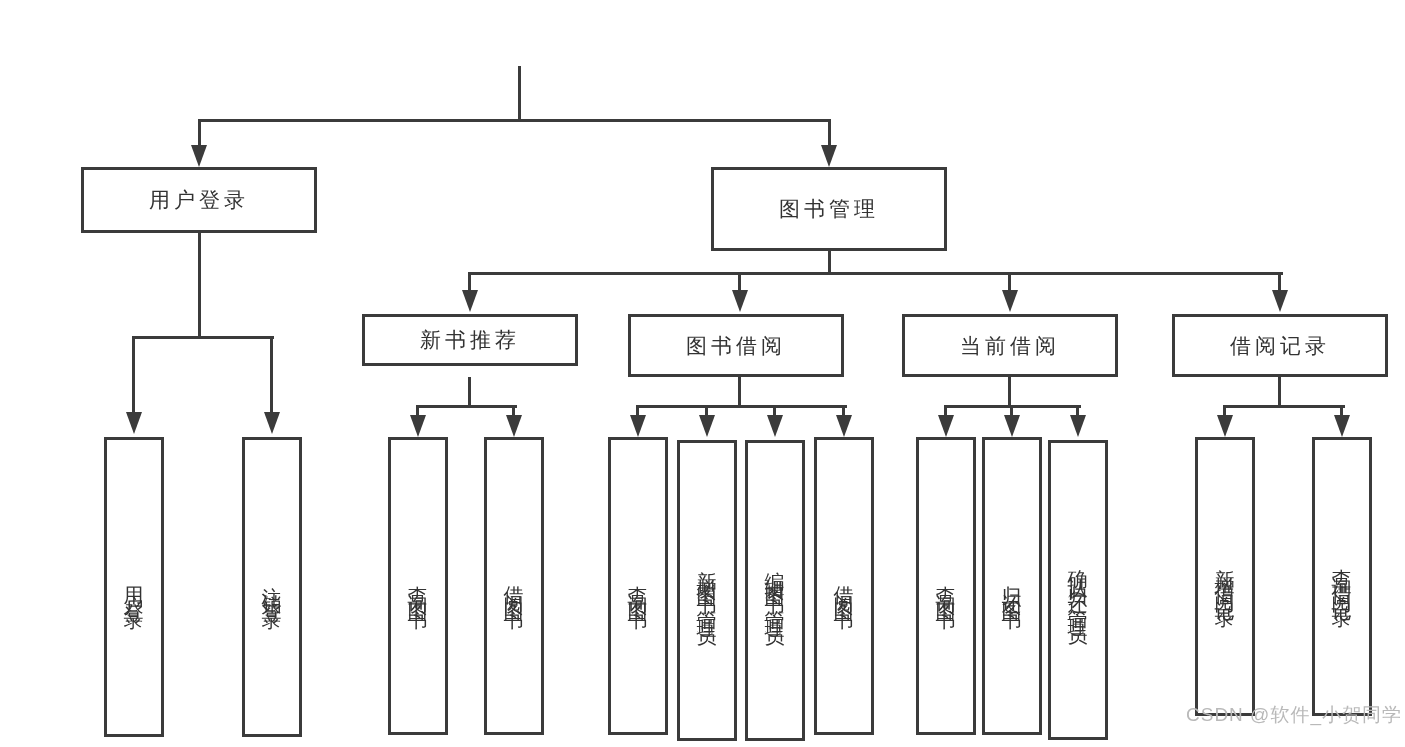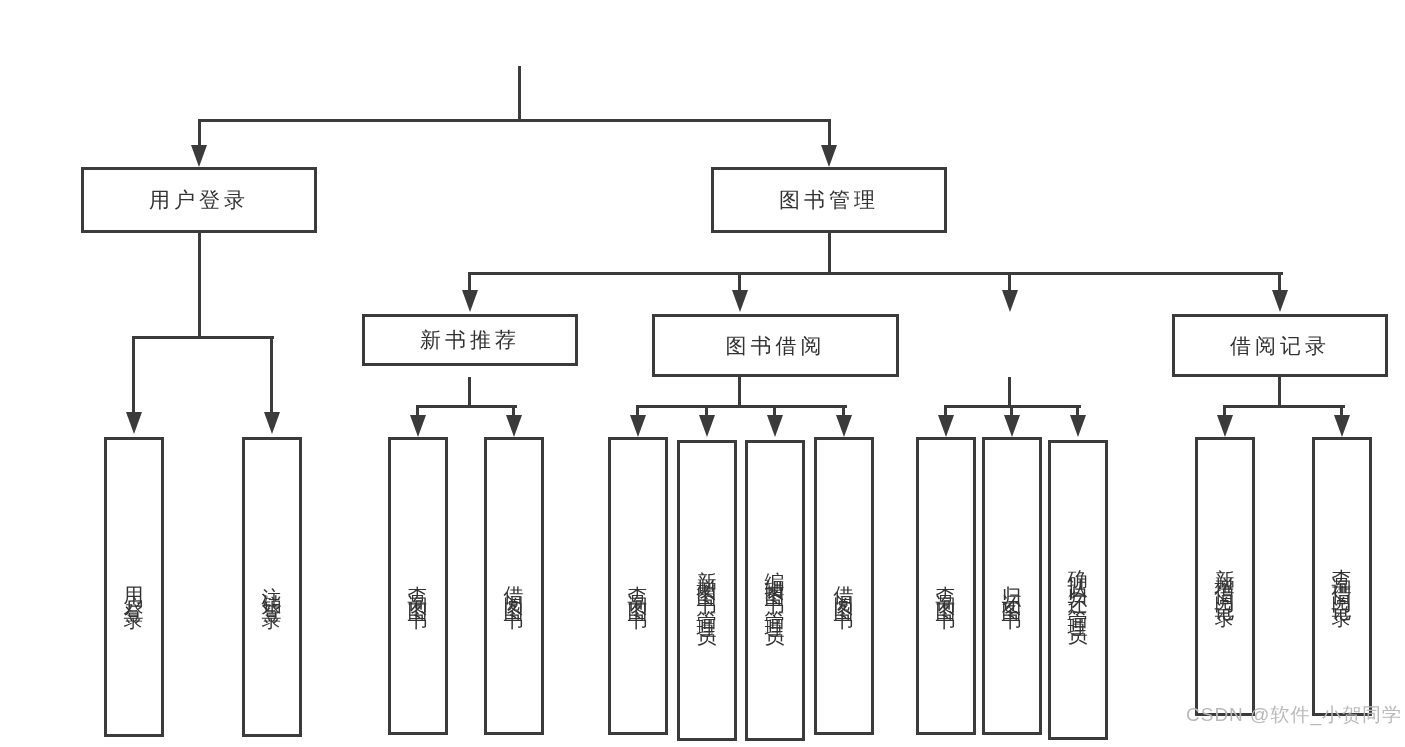--- a/index.html
+++ b/index.html
@@ -31,21 +31,21 @@
 
 
   <div class="line" style="left:518px;top:66px;width:3px;height:54px"></div>
   <div class="line" style="left:198px;top:119px;width:633px;height:3px"></div>
   <div class="line" style="left:198px;top:121px;width:3px;height:26px"></div>
   <div class="arrow" style="left:191px;top:145px"></div>
   <div class="line" style="left:828px;top:121px;width:3px;height:26px"></div>
   <div class="arrow" style="left:821px;top:145px"></div>
 
   <div class="box hbox" style="left:81px;top:167px;width:236px;height:66px">用户登录</div>
-  <div class="box hbox" style="left:711px;top:167px;width:236px;height:66px">图书管理</div>
+  <div class="box hbox" style="left:711px;top:167px;width:236px;height:84px">图书管理</div>
 
   <div class="line" style="left:198px;top:233px;width:3px;height:106px"></div>
   <div class="line" style="left:132px;top:336px;width:142px;height:3px"></div>
   <div class="line" style="left:132px;top:338px;width:3px;height:78px"></div>
   <div class="arrow" style="left:126px;top:412px"></div>
   <div class="line" style="left:270px;top:338px;width:3px;height:78px"></div>
   <div class="arrow" style="left:264px;top:412px"></div>
 
   <div class="box vbox" style="left:104px;top:437px;width:60px;height:300px">用户登录</div>
   <div class="box vbox" style="left:242px;top:437px;width:60px;height:300px">注销登录</div>
@@ -55,21 +55,22 @@
   <div class="line" style="left:468px;top:274px;width:3px;height:20px"></div>
   <div class="arrow" style="left:462px;top:290px"></div>
   <div class="line" style="left:738px;top:274px;width:3px;height:20px"></div>
   <div class="arrow" style="left:732px;top:290px"></div>
   <div class="line" style="left:1008px;top:274px;width:3px;height:20px"></div>
   <div class="arrow" style="left:1002px;top:290px"></div>
   <div class="line" style="left:1278px;top:274px;width:3px;height:20px"></div>
   <div class="arrow" style="left:1272px;top:290px"></div>
 
   <div class="box hbox" style="left:362px;top:314px;width:216px;height:52px">新书推荐</div>
-  <div class="box hbox" style="left:652px;top:314px;width:247px;height:63px">图书借阅</div>
+  <div class="box hbox" style="left:628px;top:314px;width:216px;height:63px">图书借阅</div>
+  <div class="box hbox" style="left:902px;top:314px;width:216px;height:63px">当前借阅</div>
   <div class="box hbox" style="left:1172px;top:314px;width:216px;height:63px">借阅记录</div>
 
   <div class="line" style="left:468px;top:377px;width:3px;height:30px"></div>
   <div class="line" style="left:416px;top:405px;width:101px;height:3px"></div>
   <div class="line" style="left:416px;top:407px;width:3px;height:10px"></div>
   <div class="arrow" style="left:410px;top:415px"></div>
   <div class="line" style="left:512px;top:407px;width:3px;height:10px"></div>
   <div class="arrow" style="left:506px;top:415px"></div>
 
   <div class="box vbox" style="left:388px;top:437px;width:60px;height:298px">查询图书</div>

